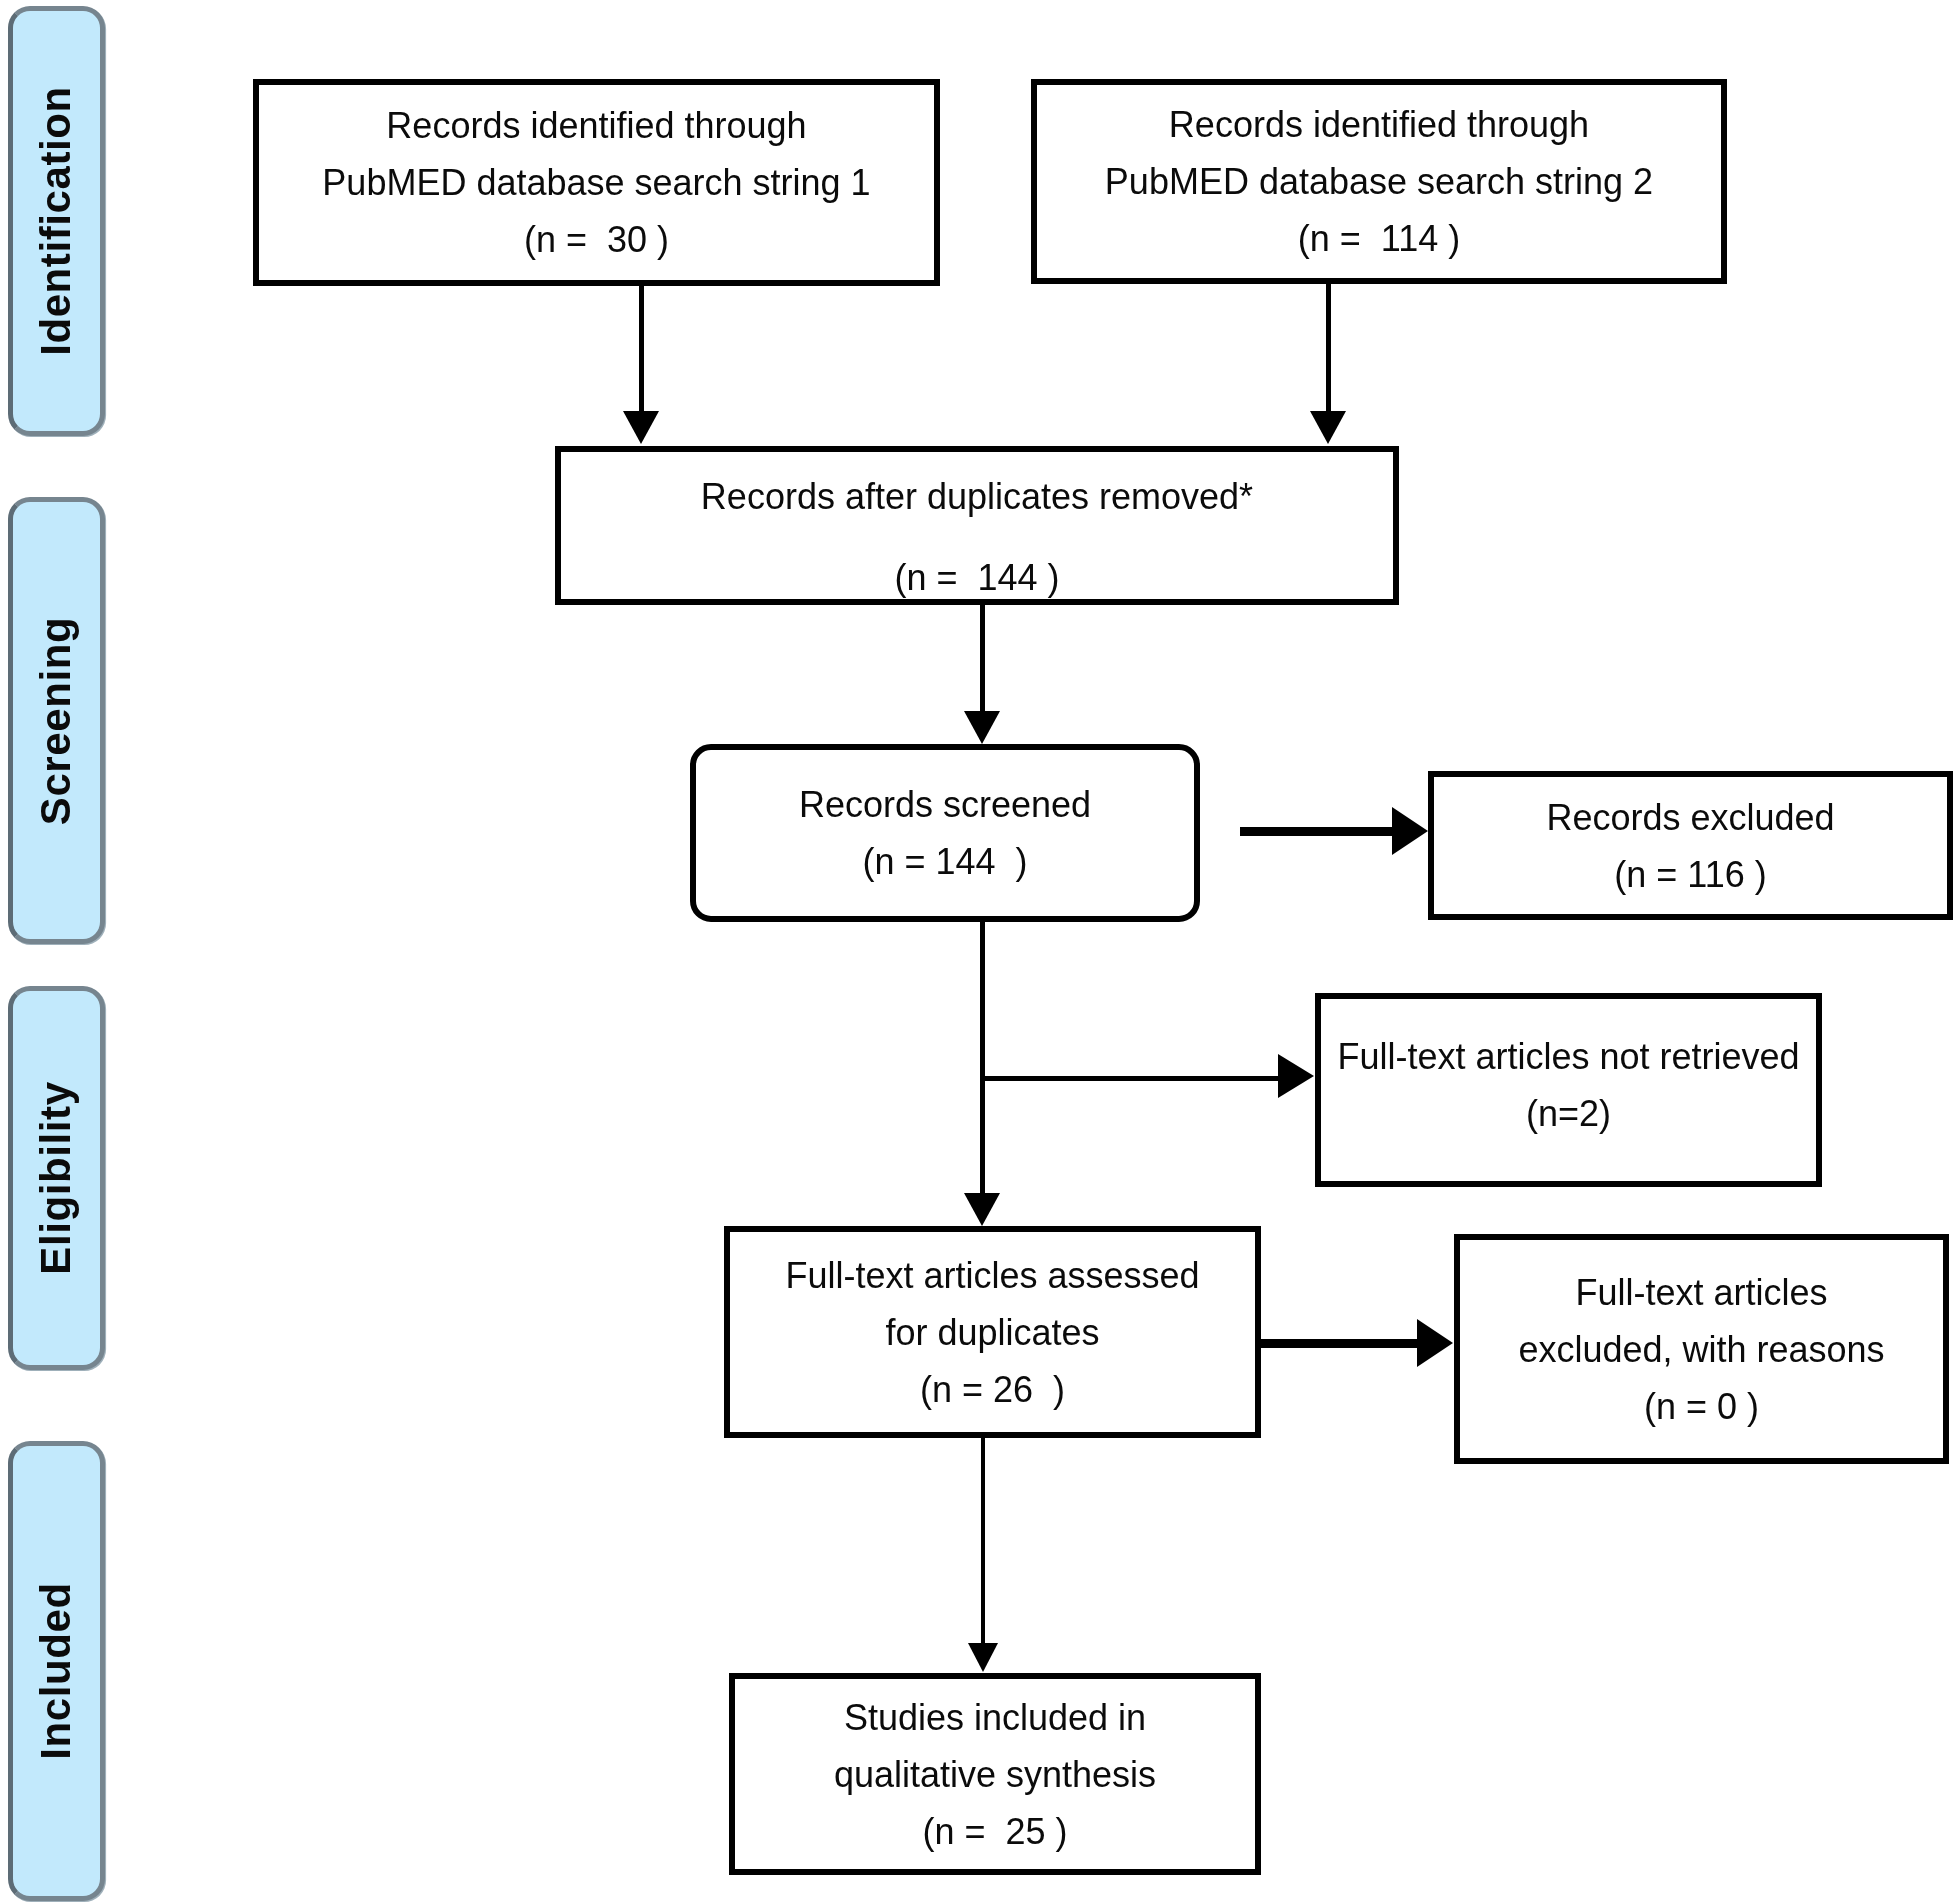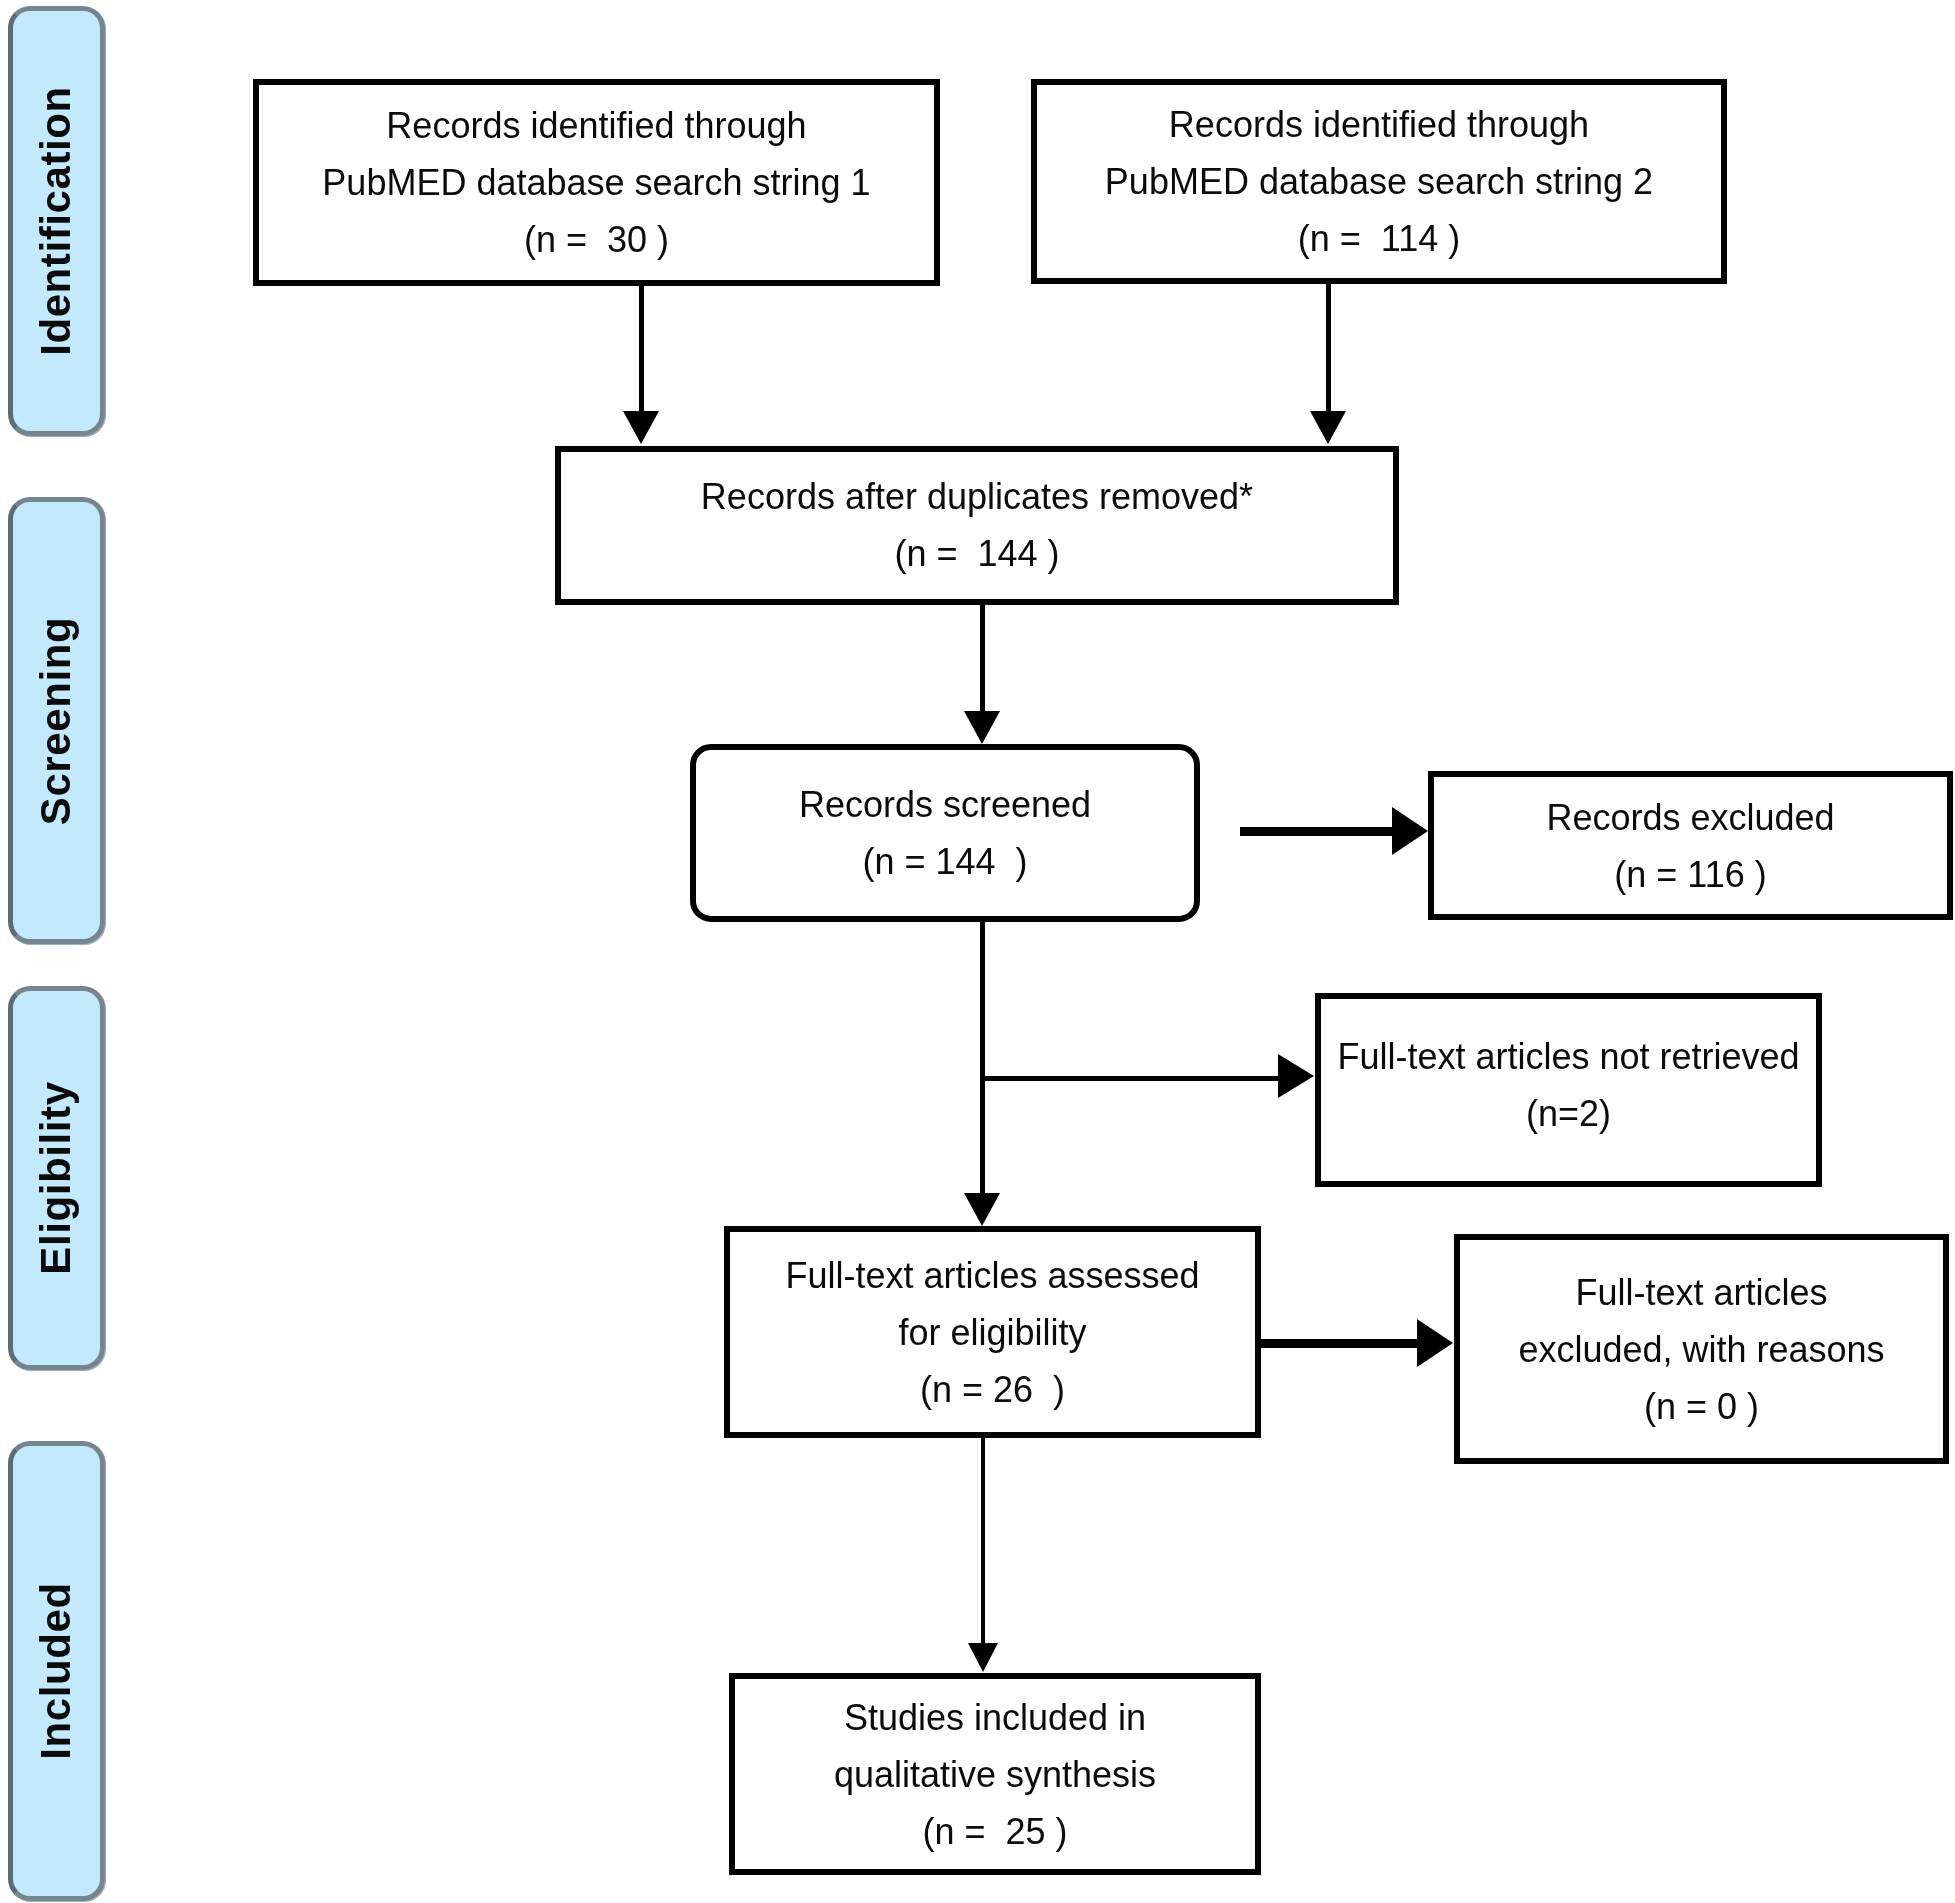--- a/index.html
+++ b/index.html
@@ -100,21 +100,21 @@
     <span class="bline">PubMED database search string 1</span>
     <span class="bline">(n =  30 )</span>
   </div>
 
   <div class="fbox" style="left:1031px; top:79px; width:696px; height:205px;">
     <span class="bline">Records identified through</span>
     <span class="bline">PubMED database search string 2</span>
     <span class="bline">(n =  114 )</span>
   </div>
 
-  <div class="fbox text-high" style="left:555px; top:446px; width:844px; height:159px; padding-top:15.5px;">
+  <div class="fbox text-high" style="left:555px; top:446px; width:844px; height:159px; padding-top:15.5px;gap:24px;">
     <span class="bline">Records after duplicates removed*</span>
     <span class="bline">(n =  144 )</span>
   </div>
 
   <div class="fbox" style="left:690px; top:744px; width:510px; height:178px;border-radius:21px;">
     <span class="bline">Records screened</span>
     <span class="bline">(n = 144  )</span>
   </div>
 
   <div class="fbox" style="left:1428px; top:771px; width:525px; height:149px;">
@@ -122,21 +122,21 @@
     <span class="bline">(n = 116 )</span>
   </div>
 
   <div class="fbox text-high" style="left:1315px; top:993px; width:507px; height:194px; padding-top:29px;">
     <span class="bline">Full-text articles not retrieved</span>
     <span class="bline">(n=2)</span>
   </div>
 
   <div class="fbox" style="left:724px; top:1226px; width:537px; height:212px;">
     <span class="bline">Full-text articles assessed</span>
-    <span class="bline">for eligibility</span>
+    <span class="bline">for duplicates</span>
     <span class="bline">(n = 26  )</span>
   </div>
 
   <div class="fbox" style="left:1454px; top:1234px; width:495px; height:230px;">
     <span class="bline">Full-text articles</span>
     <span class="bline">excluded, with reasons</span>
     <span class="bline">(n = 0 )</span>
   </div>
 
   <div class="fbox" style="left:729px; top:1673px; width:532px; height:202px;">

